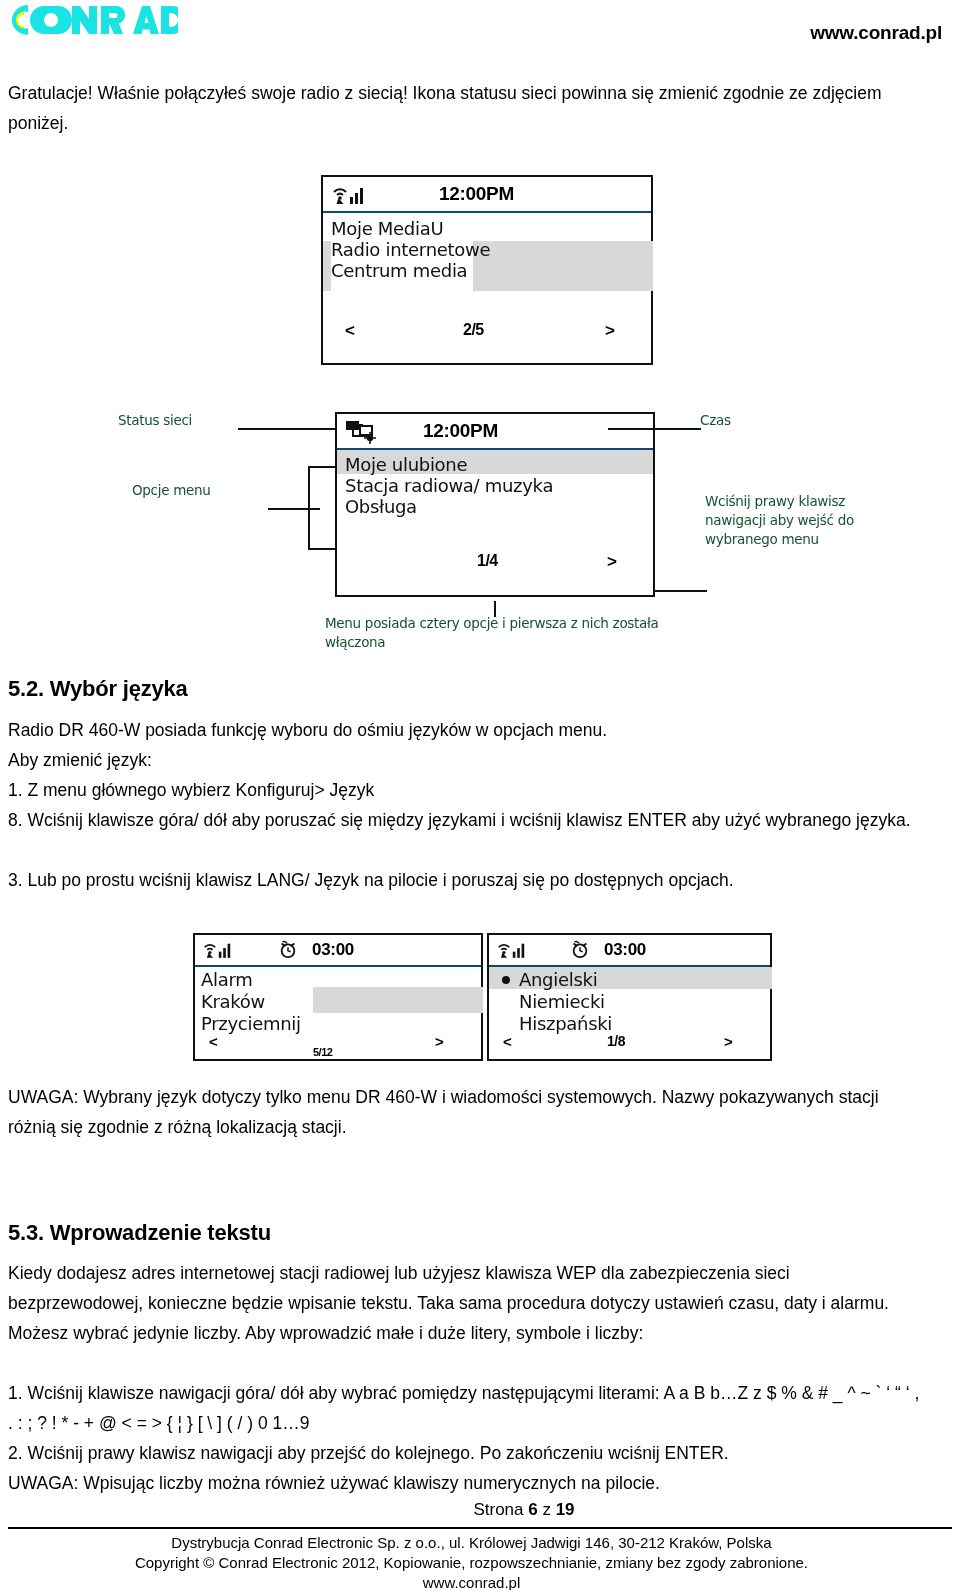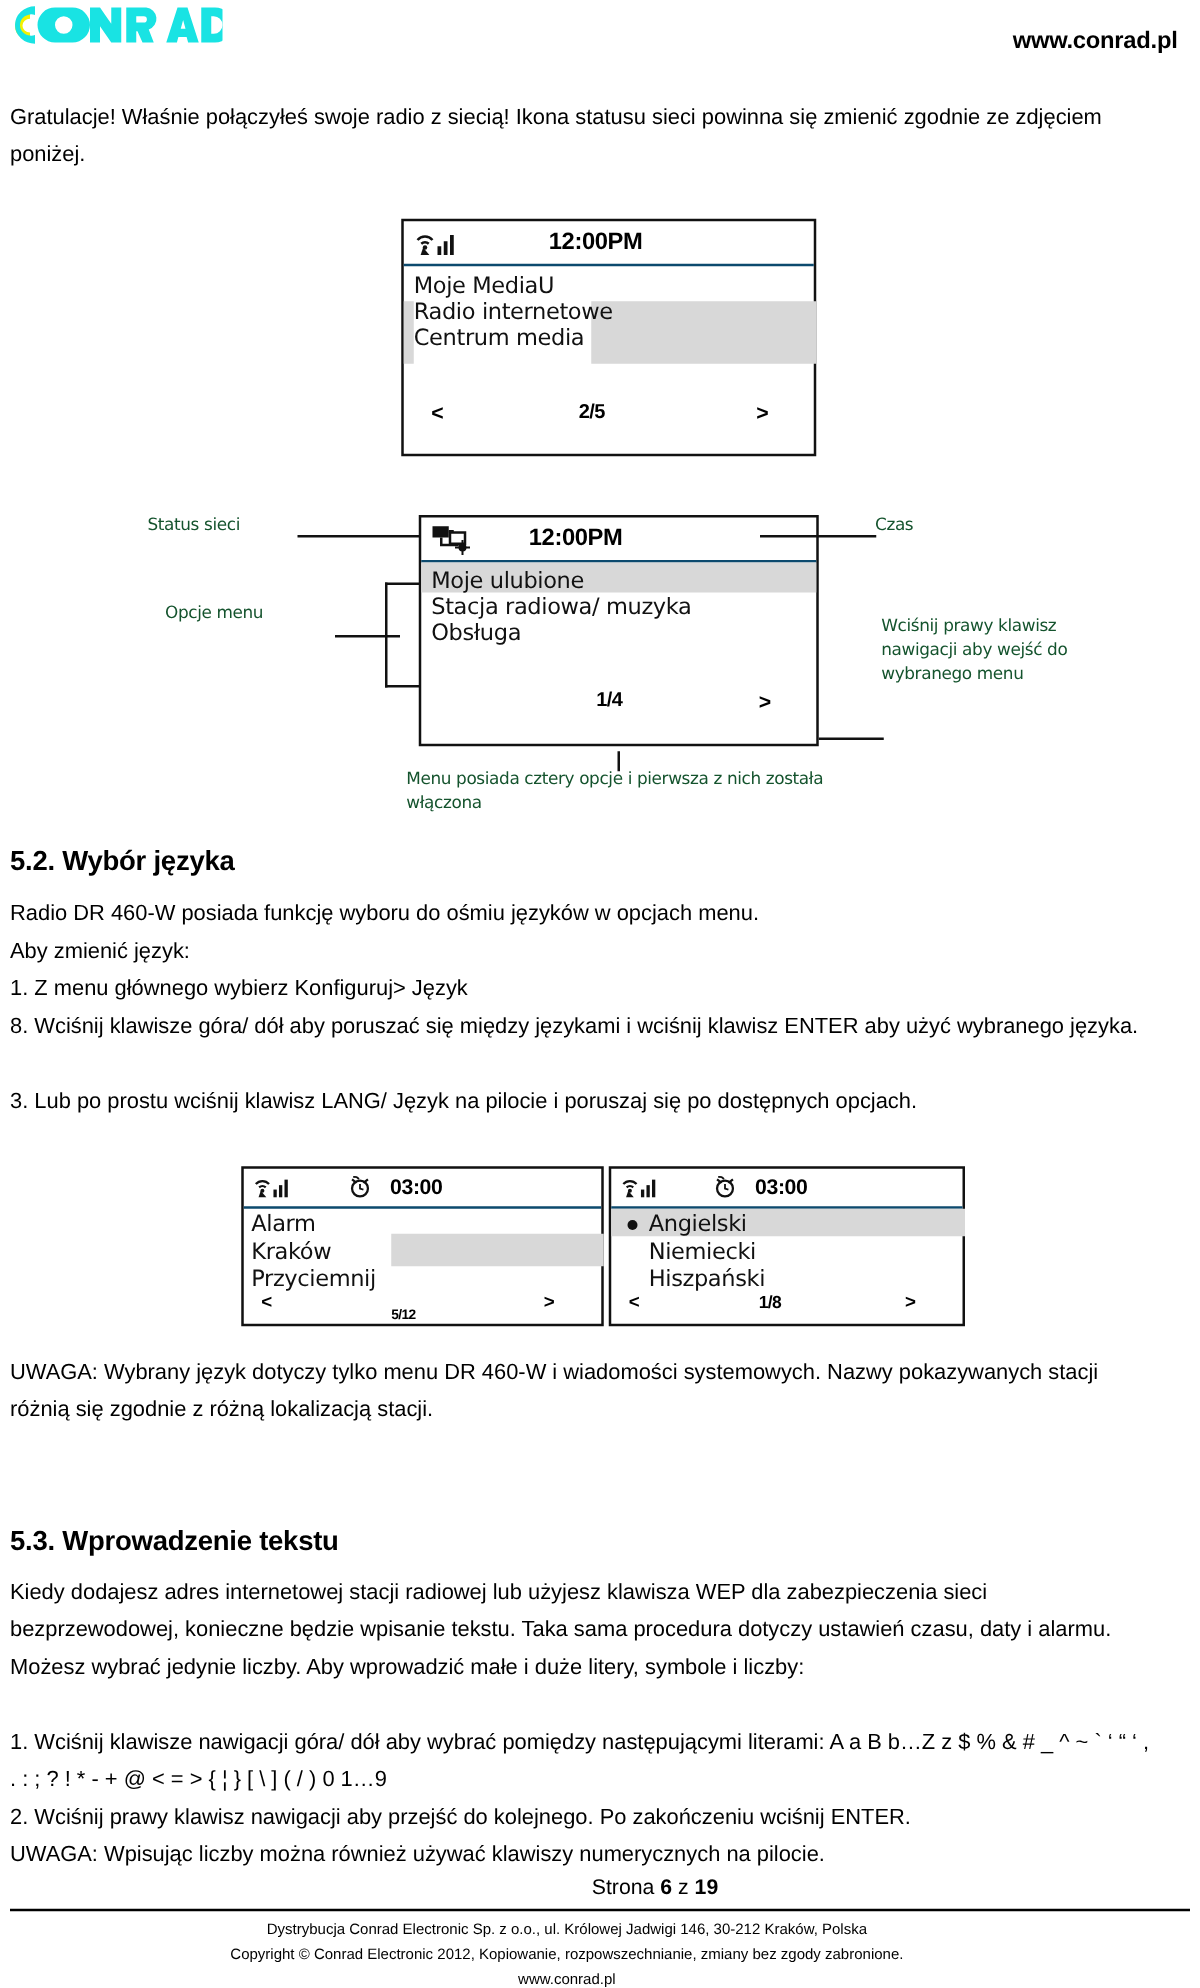--- a/index.html
+++ b/index.html
@@ -151,24 +151,24 @@
   .page-number b { font-weight: bold; }
   .footer-rule {
     position: absolute;
     left: 8px;
     width: 944px;
     height: 2px;
     background: #000;
   }
   .footer-text {
     position: absolute;
-    left: 0;
+    left: 18px;
     width: 907px;
     text-align: center;
-    font-size: 12px;
+    font-size: 15px;
     line-height: 20px;
   }
 </style>
 </head>
 <body>
 
 <div class="header">
   <div class="logo">
     <svg viewBox="0 0 170 38" width="170" height="38" aria-hidden="true">
       <g>

